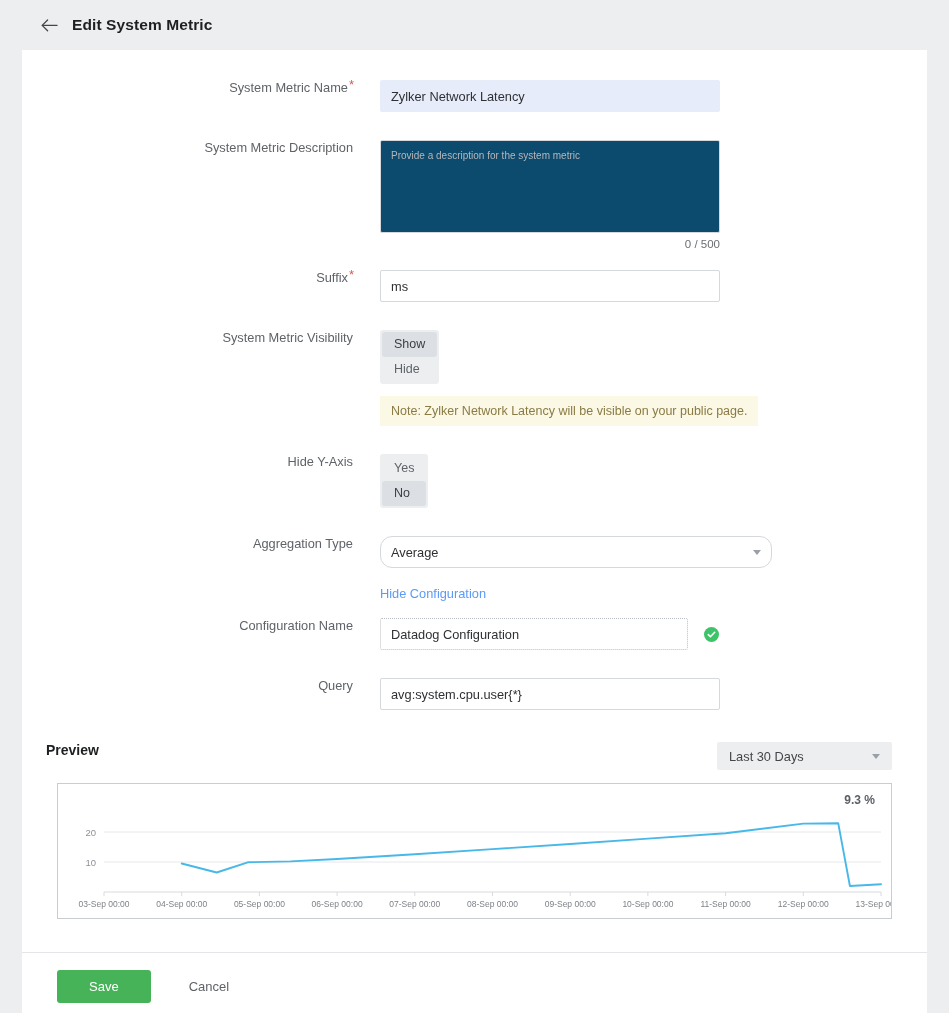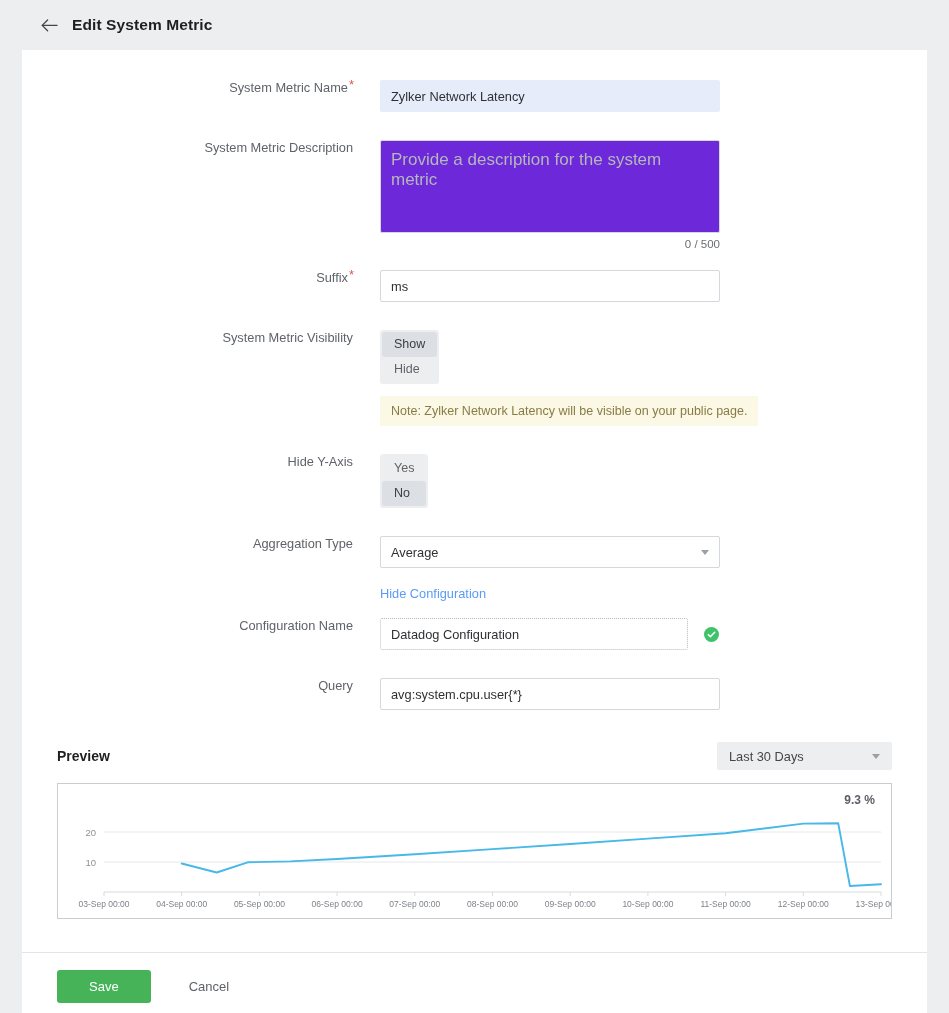--- a/index.html
+++ b/index.html
@@ -100,22 +100,22 @@
   }
   .text-input.highlight {
     background: #e7ecfa;
     border-color: #e7ecfa;
   }
   .textarea-input {
     width: 340px;
     height: 93px;
     border: 1px solid #d5d8dc;
     border-radius: 2px;
-    background: #6d28d9;
-    font-size: 17px;
+    background: #0c4a6e;
+    font-size: 10px;
     color: #b4b7bb;
     padding: 9px 10px;
     font-family: "Liberation Sans", sans-serif;
   }
   .char-count {
     width: 340px;
     text-align: right;
     font-size: 11.5px;
     color: #6b6e72;
     margin-top: 5px;
@@ -147,24 +147,24 @@
     background: #fbf8e5;
     color: #8a7b45;
     font-size: 12.5px;
     padding: 8px 11px;
     display: inline-block;
     margin-top: 0;
   }
 
   
   .select-input {
-    width: 340px;
+    width: 392px;
     height: 32px;
     border: 1px solid #d5d8dc;
-    border-radius: 2px;
+    border-radius: 12px;
     background: #fff;
     font-size: 12.8px;
     color: #2e3033;
     padding: 0 10px;
     display: flex;
     align-items: center;
     justify-content: space-between;
     cursor: pointer;
   }
   .caret {
@@ -204,23 +204,23 @@
     background: #3ec26a;
     display: flex;
     align-items: center;
     justify-content: center;
   }
   .check-icon svg { display: block; }
 
   
   .preview-head {
     display: flex;
-    align-items: center;
+    align-items: flex-start;
     justify-content: space-between;
-    padding: 0 35px 0 35px;
+    padding: 0 35px 0 24px;
     margin-top: 32px;
   }
   .preview-title {
     font-size: 14px;
     font-weight: bold;
     color: #1d1f21;
   }
   .range-select {
     width: 175px;
     height: 28px;

